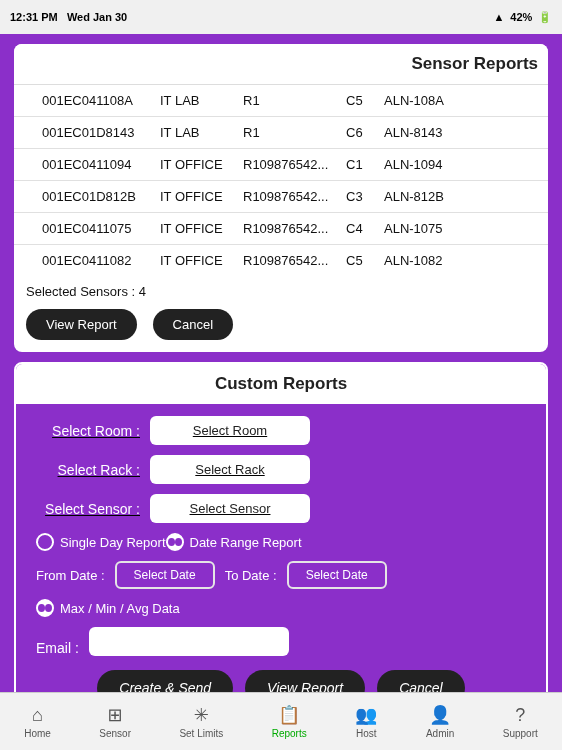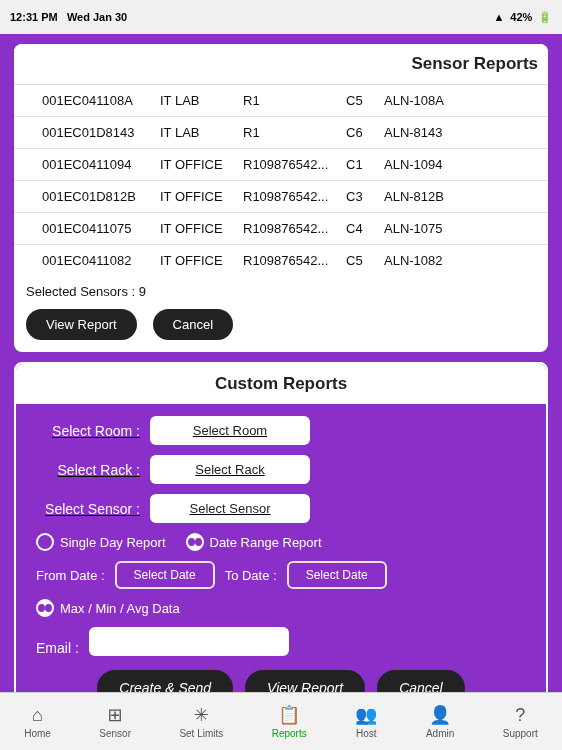--- a/index.html
+++ b/index.html
@@ -143,21 +143,20 @@
       font-size: 13px;
       cursor: pointer;
       min-width: 160px;
       text-align: center;
     }
 
     
     .radio-row {
       display: flex;
       align-items: center;
-      gap: 20px;
       margin-bottom: 10px;
       padding-left: 6px;
     }
     .radio-option {
       display: flex;
       align-items: center;
       gap: 6px;
       color: #fff;
       font-size: 13px;
     }
@@ -349,21 +348,21 @@
       </div>
 
       <div class="table-row">
         <span class="col-id">001EC0411082</span>
         <span class="col-loc">IT OFFICE</span>
         <span class="col-rack">R109876542...</span>
         <span class="col-c">C5</span>
         <span class="col-aln">ALN-1082</span>
       </div>
     </div>
-    <div class="selected-info">Selected Sensors : 9</div>
+    <div class="selected-info">Selected Sensors : 4</div>
     <div class="action-row">
       <button class="btn-dark">View Report</button>
       <button class="btn-dark">Cancel</button>
     </div>
   </div>
 
   <div class="custom-section">
     <div class="custom-section-header">Custom Reports</div>
     <div class="custom-body">
 

